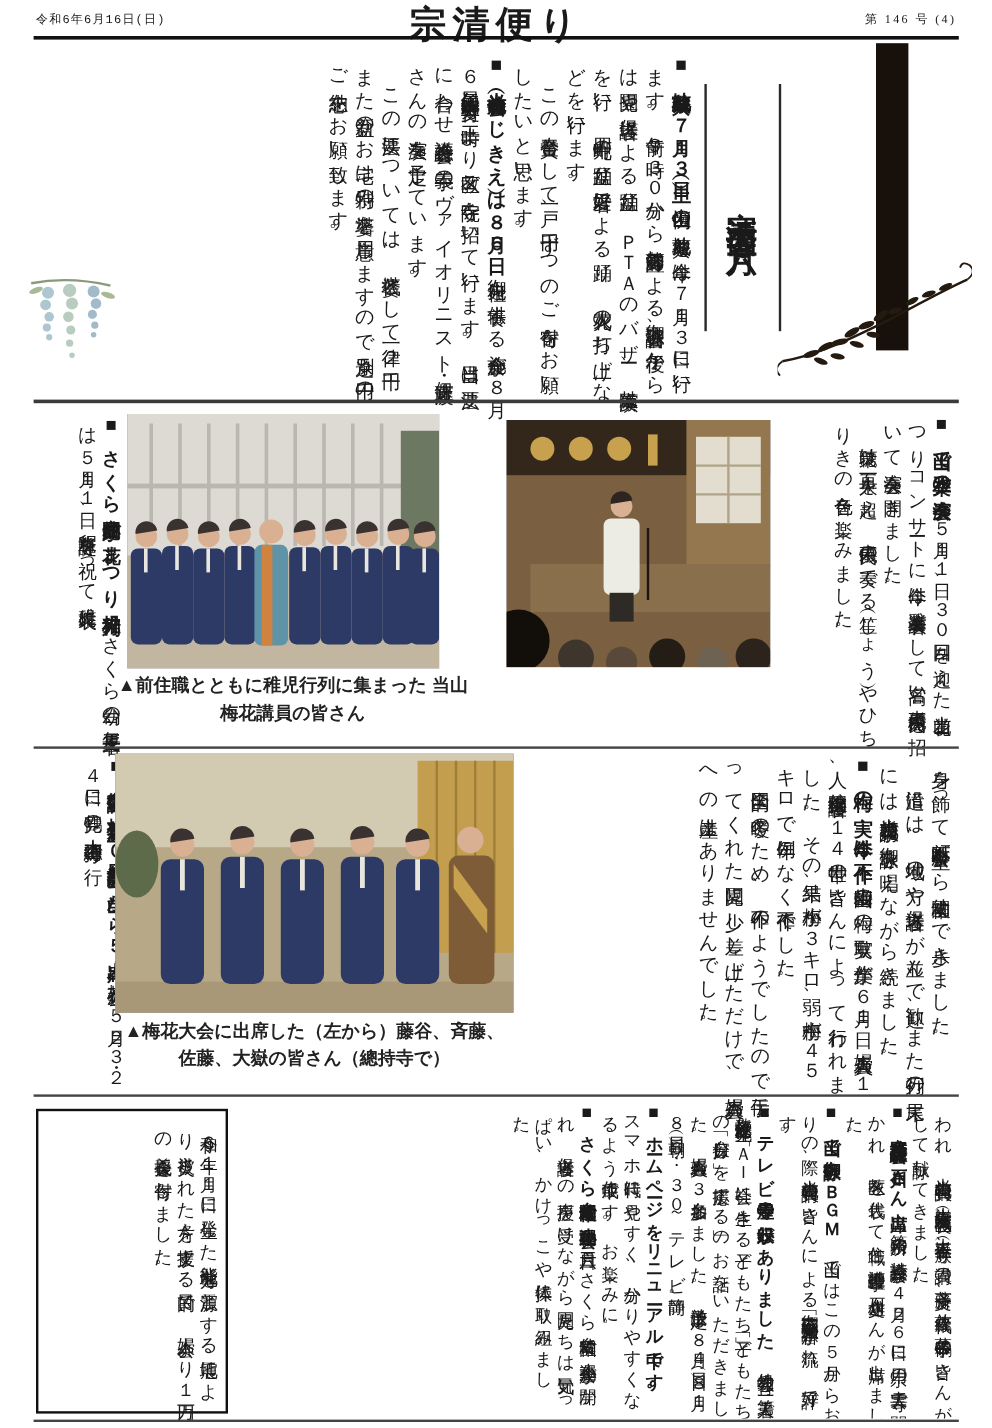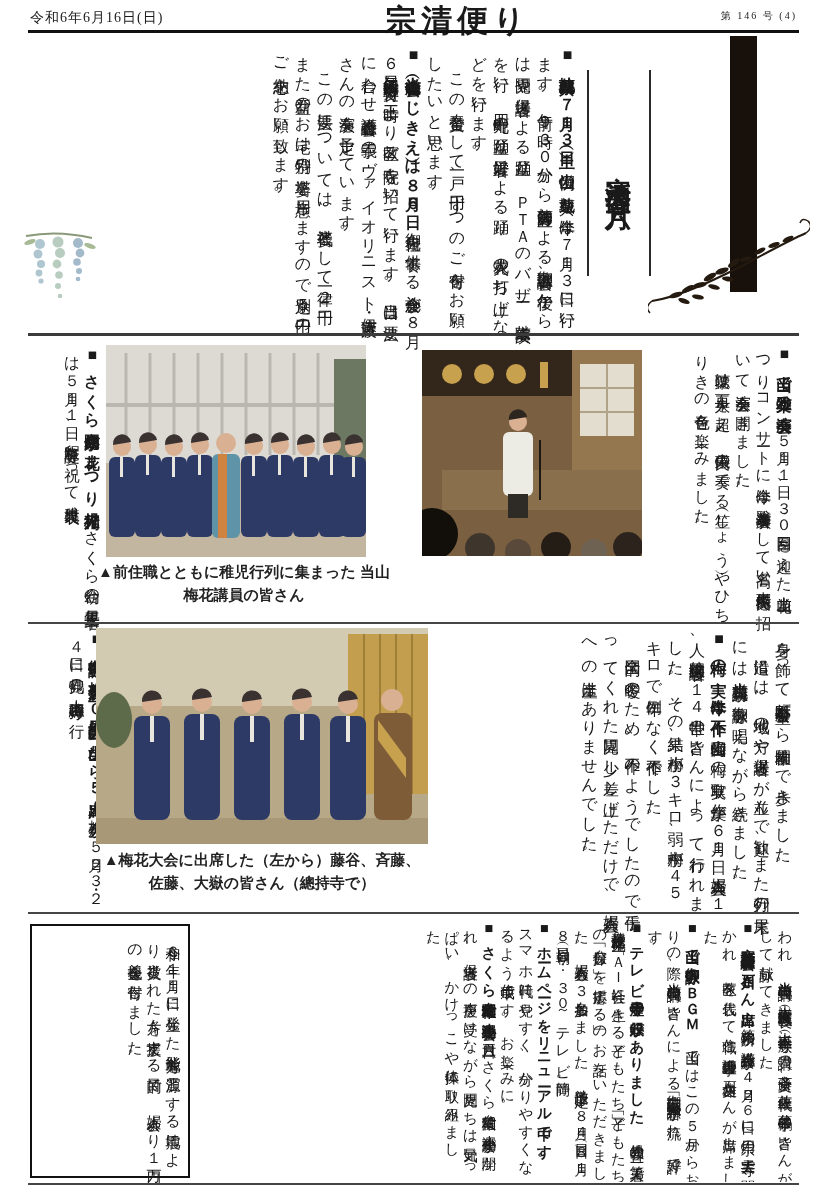--- a/index.html
+++ b/index.html
@@ -2,23 +2,23 @@
 <html lang="ja"><head>
 <meta charset="utf-8">
 <style>
   html,body{margin:0;padding:0;background:#e8e8e8;}
   .page{
     position:relative; width:827px; height:1190px; margin:0 auto;
     background:#ffffff; color:#1a1a1a; overflow:hidden;
     font-family:"Liberation Serif","DejaVu Serif",serif;
   }
   
-  .hdr-date{position:absolute;left:30px;top:9px;font-size:14px;letter-spacing:1px;}
+  .hdr-date{position:absolute;left:30px;top:9px;font-size:10px;letter-spacing:1px;font-family:Liberation Mono, monospace;}
   .hdr-title{position:absolute;left:50%;top:0px;transform:translateX(-50%);
-    font-size:31px;font-weight:bold;letter-spacing:5px;margin-left:44px;}
+    font-size:31px;font-weight:bold;letter-spacing:5px;}
   .hdr-issue{position:absolute;right:30px;top:9px;font-size:10px;letter-spacing:2px;}
   .rule{position:absolute;left:28px;width:771px;background:#454545;}
   .rule.hdr{top:30px;height:3px;background:#111;}
   .rule.r1{top:333px;height:3px;background:#3b3b3b;}
   .rule.r2{top:622px;height:2px;}
   .rule.r3{top:912px;height:2px;}
   .rule.r4{top:1183px;height:2px;}
   
   .vtext{
     position:absolute; writing-mode:vertical-rl; text-orientation:mixed;

